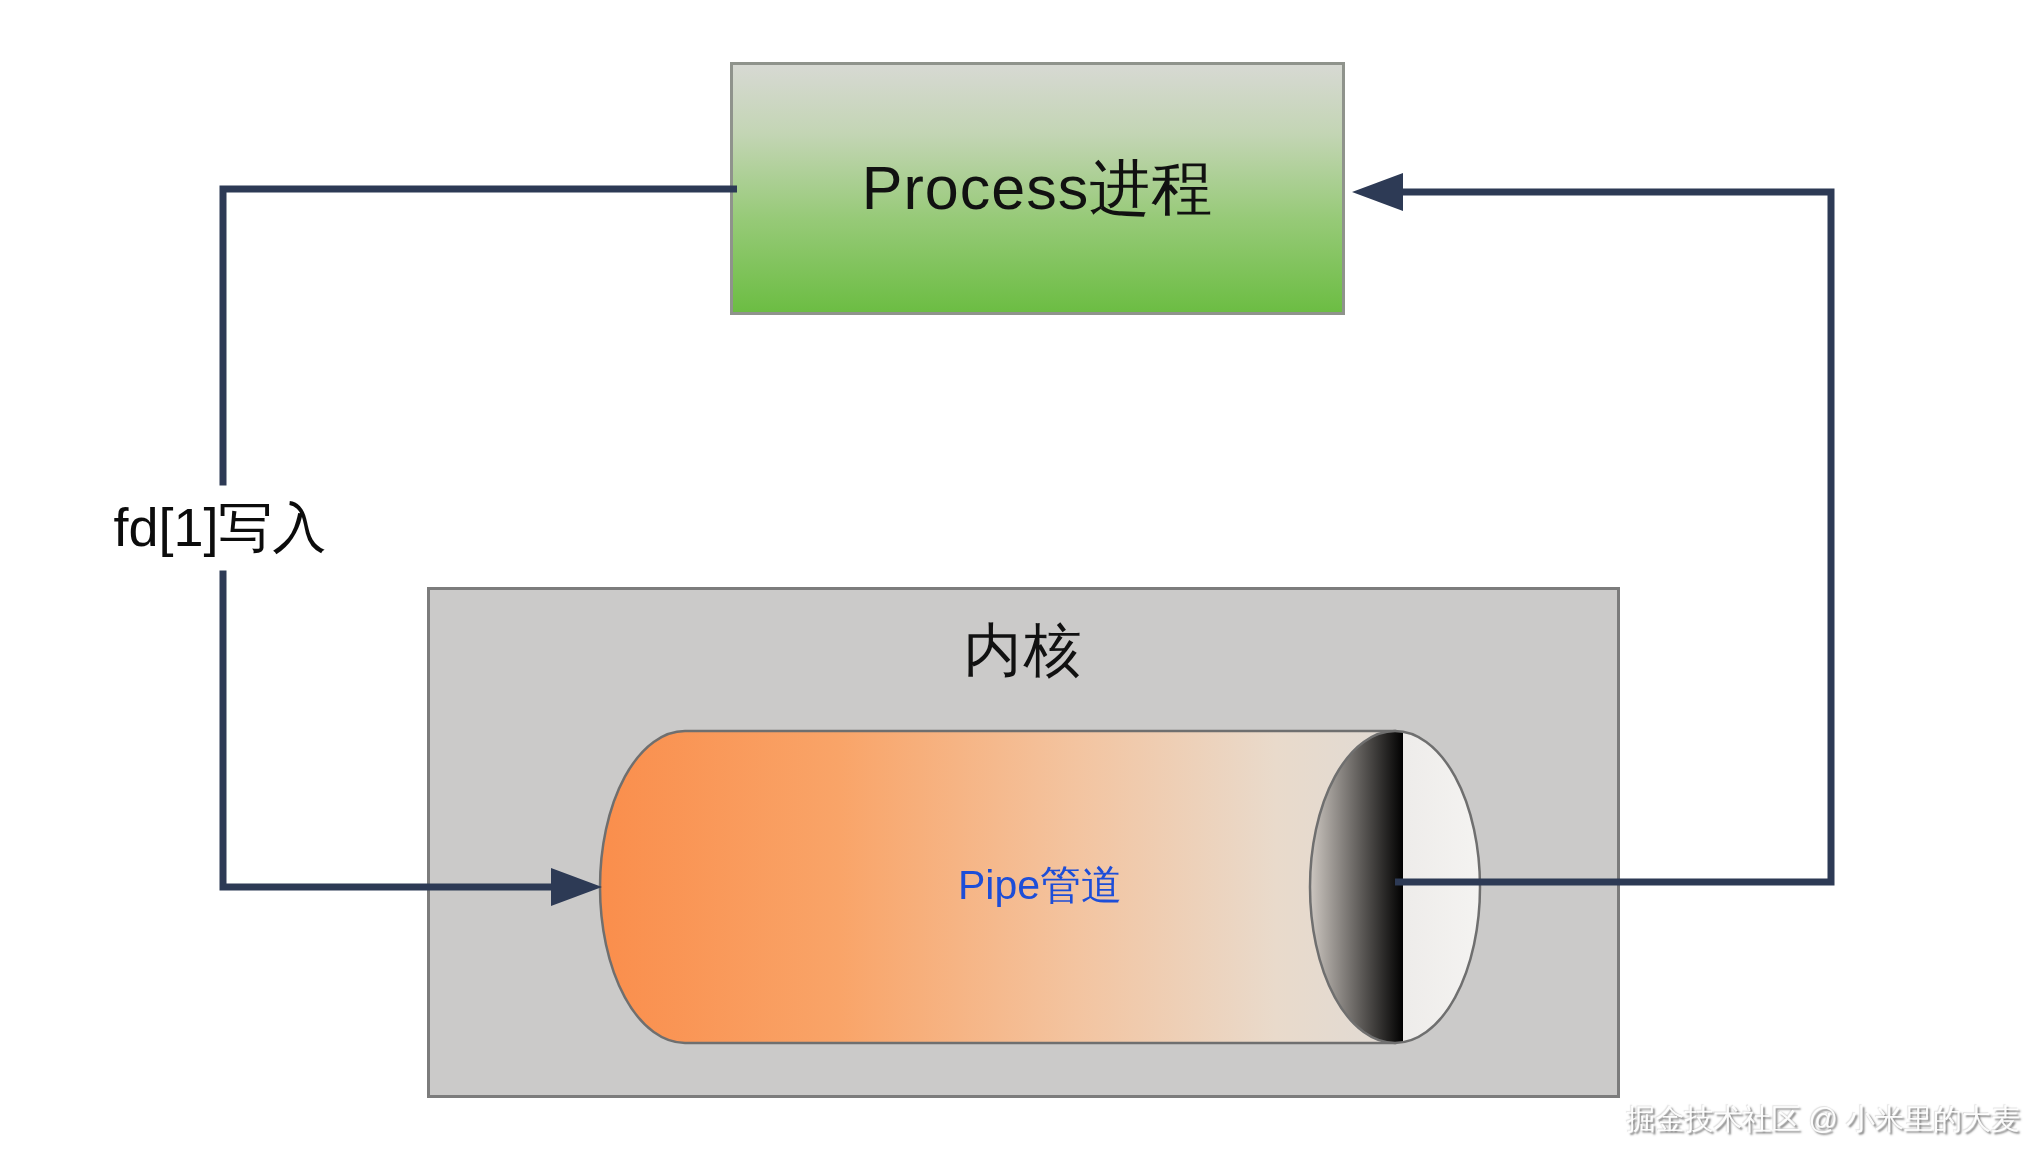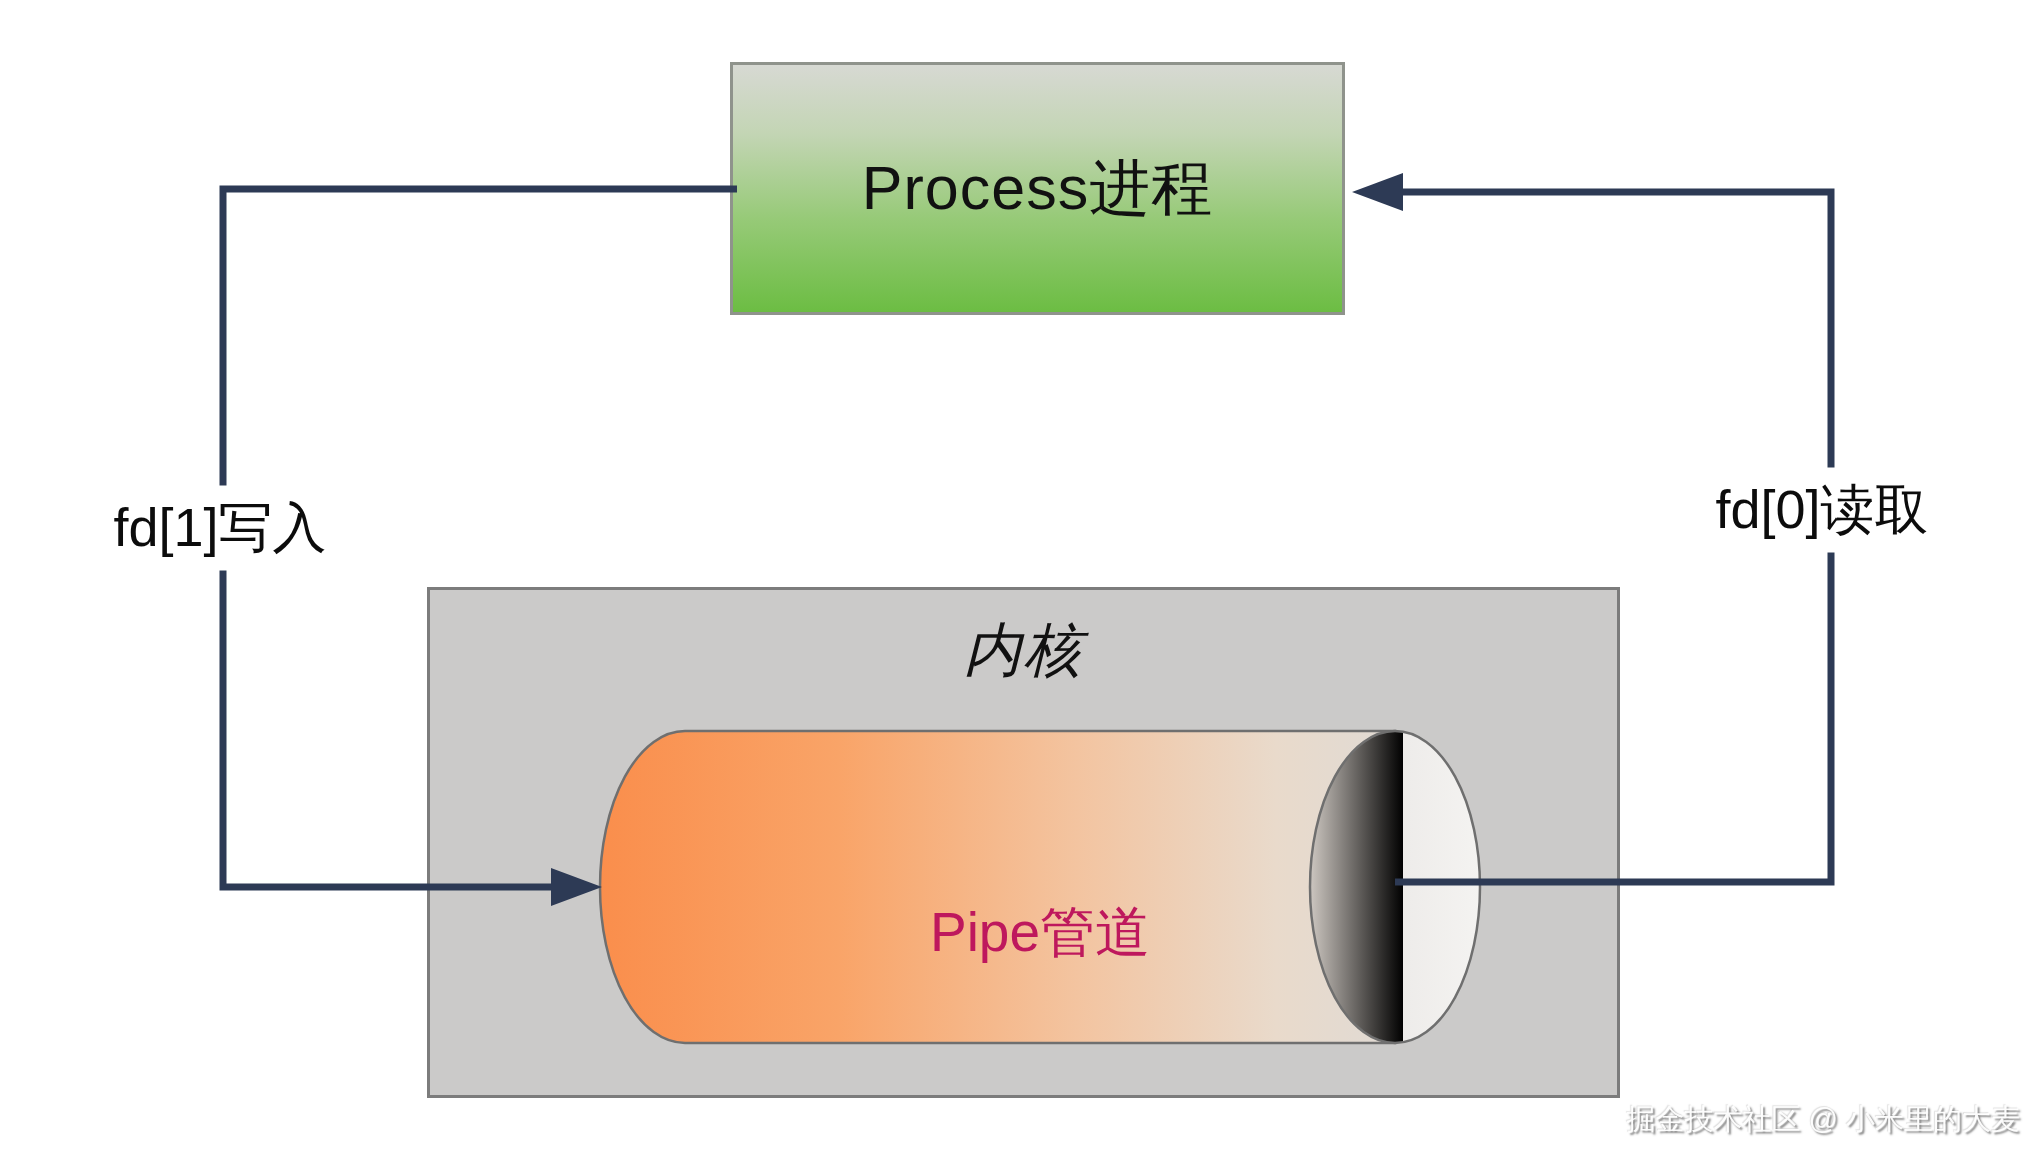--- a/index.html
+++ b/index.html
@@ -53,45 +53,43 @@
     background: #cbcac9;
     z-index: 1;
   }
   .kernel-box .box-label {
     display: block;
     text-align: center;
     margin-top: 22px;
     font-size: 58px;
     color: #111111;
     letter-spacing: 2px;
-    font-style: italic;
   }
 
   
   .lines-layer {
     position: absolute;
     left: 0;
     top: 0;
     width: 2044px;
     height: 1164px;
     z-index: 2;
     pointer-events: none;
   }
 
   
   .pipe-label {
     position: absolute;
     left: 1040px;
     top: 888px;
     transform: translate(-50%, -54%);
-    font-size: 55px;
-    color: #be185d;
+    font-size: 41px;
+    color: #1d4ed8;
     z-index: 3;
     white-space: nowrap;
-    margin-top: 48px;
   }
 
   
   .fd-label {
     position: absolute;
     transform: translate(-50%, -50%);
     font-size: 54px;
     font-weight: 400;
     color: #0c0c0c;
     background: #ffffff;
@@ -154,17 +152,16 @@
     <polygon points="602,887 551,868 551,906" fill="#2d3a55"></polygon>
 
     <path d="M 1395 882 H 1831 V 192 H 1402" fill="none" stroke="#2d3a55" stroke-width="7" stroke-linejoin="miter" stroke-linecap="butt"></path>
     <polygon points="1352,192 1403,173 1403,211" fill="#2d3a55"></polygon>
   </svg>
 
   <div class="pipe-label">Pipe管道</div>
 
   <div class="fd-label fd-write">fd[1]写入</div>
 
-  <div class="fd-label fd-read">fd[0]读取</div>
 
   <div class="watermark">掘金技术社区 @ 小米里的大麦</div>
 
 </div>
 
 </body></html>

